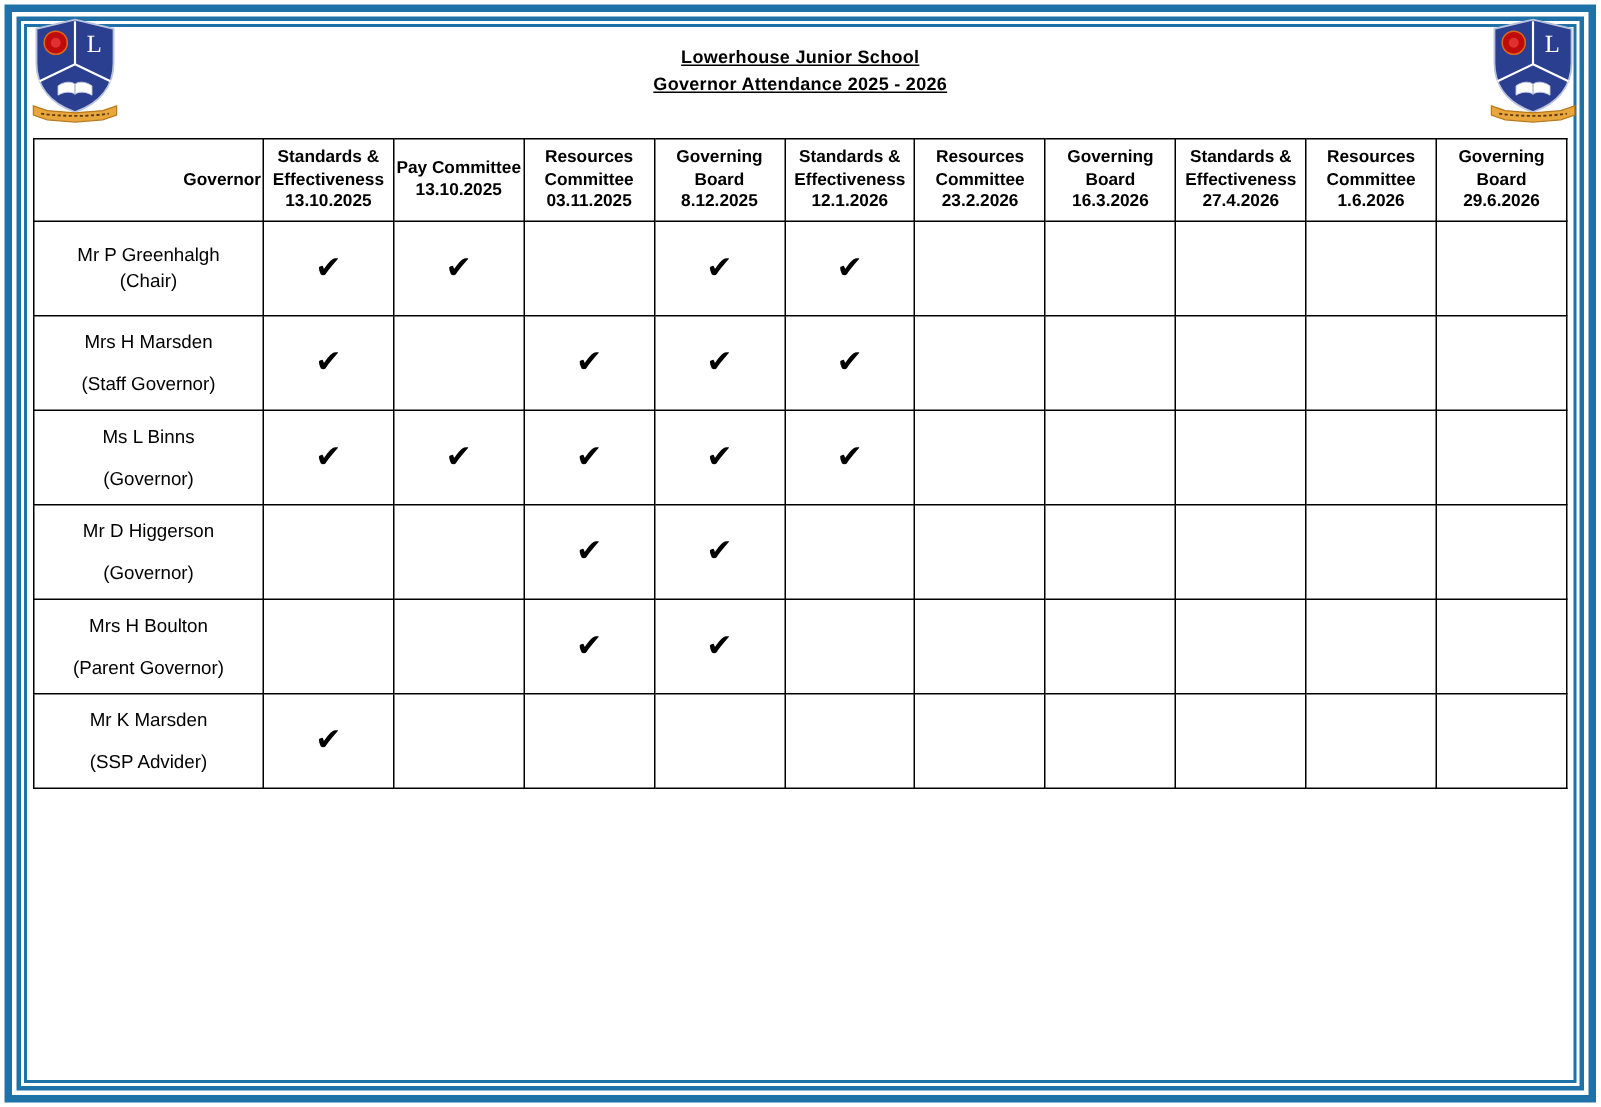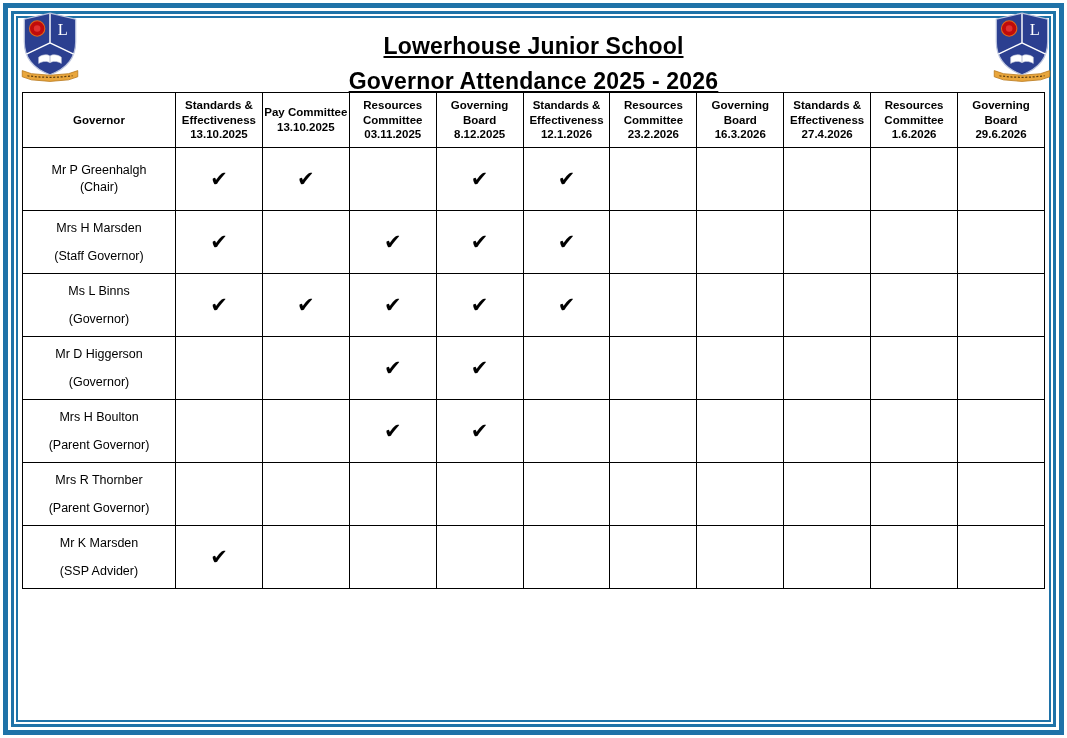--- a/index.html
+++ b/index.html
@@ -16,21 +16,21 @@
   .b1 { position: absolute; inset: 3px;  border: 5px solid var(--page-border); pointer-events: none; }
   .b2 { position: absolute; inset: 3px;  border: 3px solid var(--page-border); }
   .b3 { position: absolute; inset: 2px;  border: 2px solid var(--page-border); }
 
   .crest { position: absolute; top: 11px; width: 62px; height: 74px; z-index: 2; }
   .crest-left  { left: 19px; }
   .crest-right { right: 14px; }
 
   .titles { position: absolute; top: 29px; left: 0; right: 0; text-align: center; z-index: 1; }
   .title-line {
-    font-size: 23px; font-weight: bold;
+    font-size: 12px; font-weight: bold;
     text-decoration: underline;
     line-height: 1.5;
     letter-spacing: 0.2px;
   }
 
   table.att {
     position: absolute; left: 22px; top: 92px;
     width: 1023px;
     border-collapse: collapse;
     table-layout: fixed;
@@ -38,21 +38,21 @@
   }
   .att th, .att td { border: 1.5px solid #000; padding: 0; }
   .att thead th {
     height: 50px;
     font-size: 11.5px;
     font-weight: bold;
     line-height: 1.3;
     vertical-align: middle;
     padding: 2px 1px;
   }
-  .gov-h { width: 150px; }
+  .gov-h { width: 150px; text-align: right; }
   .col-title { font-weight: bold; }
   .col-date  { font-weight: bold; }
   .att tbody td {
     height: 62px;
     text-align: center;
     vertical-align: middle;
   }
   .name-cell { font-size: 12.5px; line-height: 1.2; }
   .gov-role { margin-top: 13px; }
   .att tbody tr:first-child .gov-role { margin-top: 2px; }
@@ -226,36 +226,20 @@
         <td><span class="check">✔</span></td>
         <td></td>
         <td></td>
         <td></td>
         <td></td>
         <td></td>
         <td></td>
       </tr>
       <tr>
         <td class="name-cell">
-          <div class="gov-name">Mrs R Thornber</div>
-          <div class="gov-role">(Parent Governor)</div>
-        </td>
-        <td></td>
-        <td></td>
-        <td></td>
-        <td></td>
-        <td></td>
-        <td></td>
-        <td></td>
-        <td></td>
-        <td></td>
-        <td></td>
-      </tr>
-      <tr>
-        <td class="name-cell">
           <div class="gov-name">Mr K Marsden</div>
           <div class="gov-role">(SSP Advider)</div>
         </td>
         <td><span class="check">✔</span></td>
         <td></td>
         <td></td>
         <td></td>
         <td></td>
         <td></td>
         <td></td>

